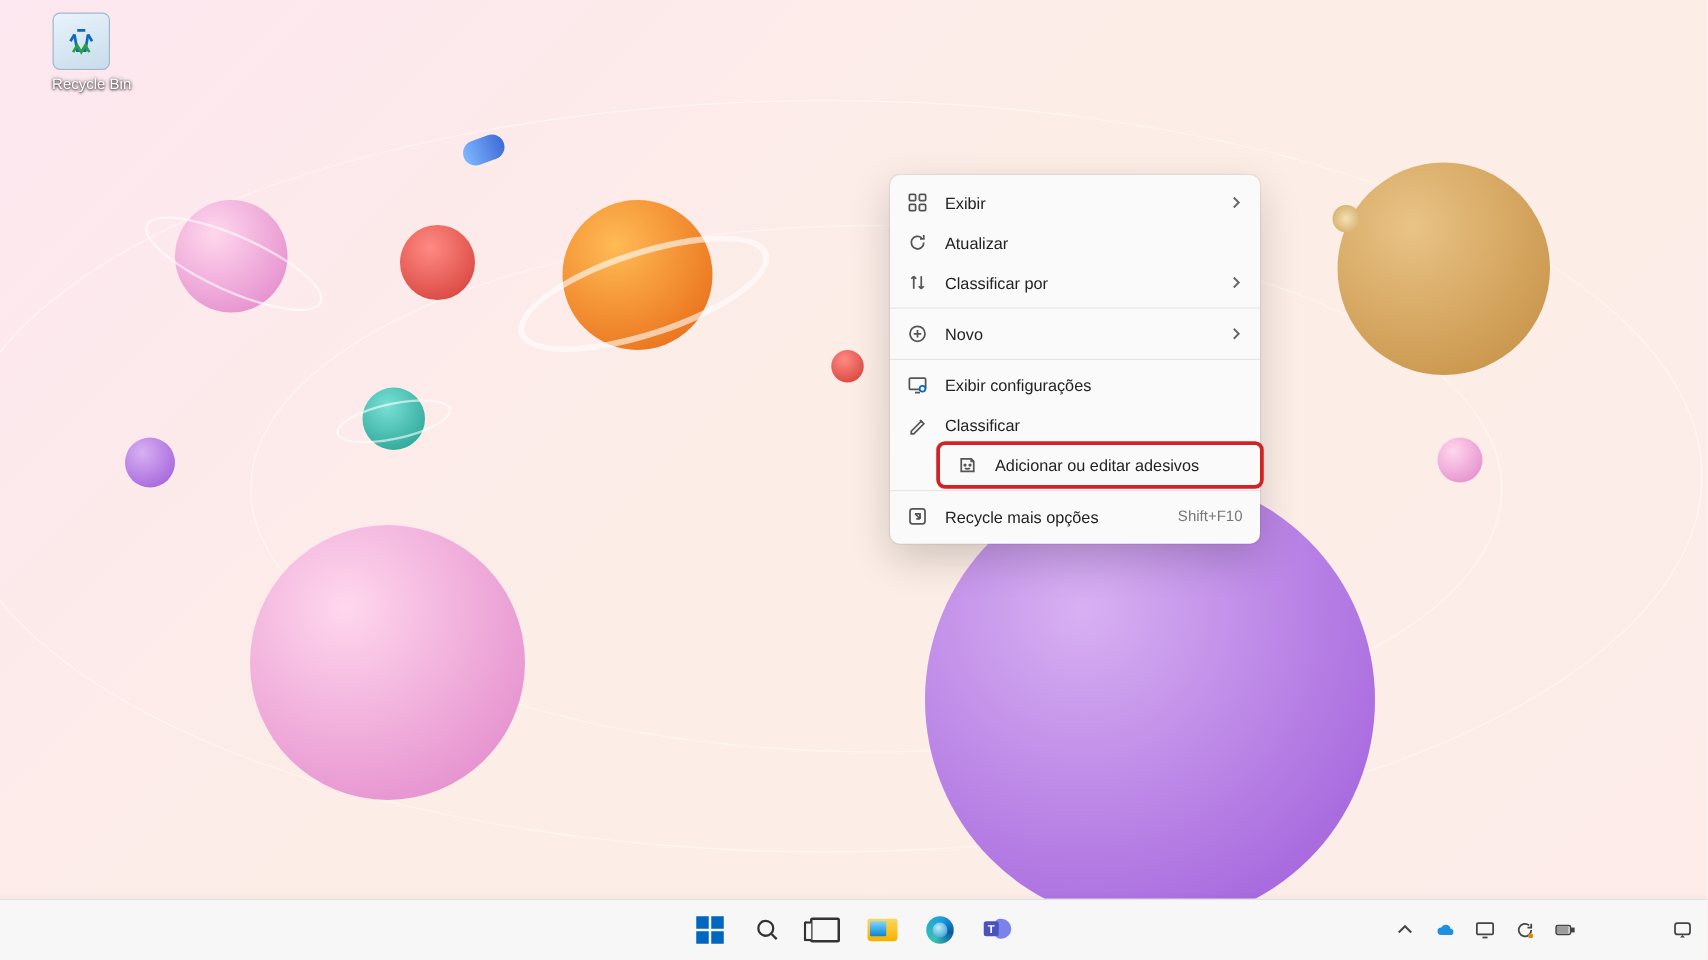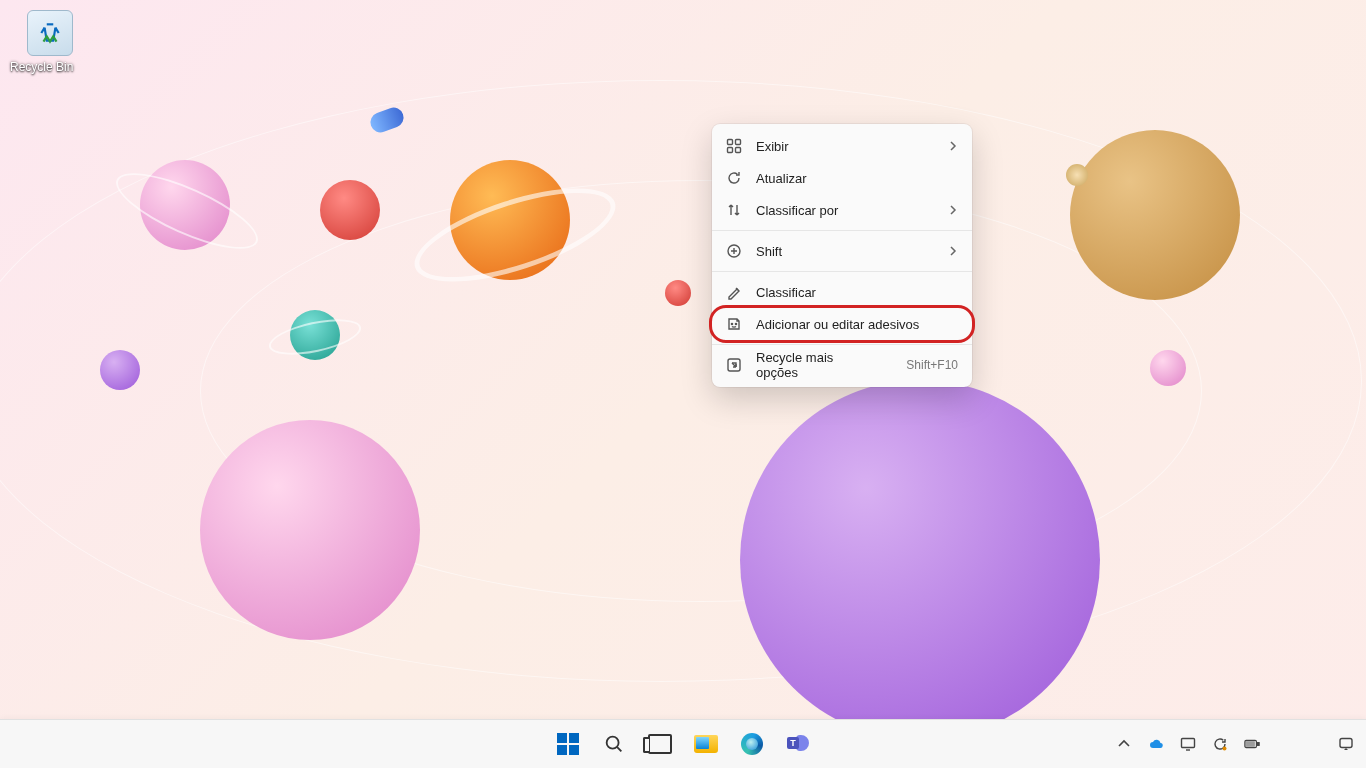--- a/index.html
+++ b/index.html
@@ -28,42 +28,42 @@
   .line {
     position:absolute; border:1px solid rgba(255,255,255,.5);
     border-radius:50%; width:1400px; height:600px;
     left:-40px; top:80px;
   }
   .line2 { width:1000px; height:420px; top:180px; left:200px; }
 
   
   .desktop-icon {
     position: absolute;
-    top: 10px; left: 10px;
+    top: 10px; left: 25px;
     width: 80px;
-    text-align: left;
+    text-align: right;
     cursor: pointer;
     color: #fff;
     text-shadow: 0 1px 2px rgba(0,0,0,.8), 0 0 3px rgba(0,0,0,.6);
     font-size: 12px;
     user-select: none;
   }
   .desktop-icon .bin {
     width: 44px; height: 44px; margin: 0 auto 4px;
     background: linear-gradient(160deg,#e9f3fb,#c8dceb);
     border:1px solid #9fb9cc; border-radius:6px;
     display:flex; align-items:center; justify-content:center;
   }
   .desktop-icon .bin svg { width:26px; height:26px; }
 
   
   .context-menu {
     position: absolute;
-    top: 124px; left: 712px;
-    width: 260px;
+    top: 140px; left: 712px;
+    width: 296px;
     background: #fafafa;
     border-radius: 8px;
     box-shadow: 0 12px 32px rgba(0,0,0,.18), 0 0 0 1px rgba(0,0,0,.05);
     padding: 6px 0;
     font-size: 13px;
     color: #222;
   }
   .menu-item {
     display: flex;
     align-items: center;
@@ -78,21 +78,22 @@
     color:#555;
   }
   .menu-item .mi-icon svg { width:16px; height:16px; }
   .menu-item .mi-label { flex: 1 1 auto; }
   .menu-item .mi-sub   { color:#777; font-size:12px;margin-left:32px; }
   .menu-item .mi-chevron svg { width:10px; height:10px; color:#666; }
   .menu-sep { height:1px; margin:4px 0; background:#e6e6e6; }
   .menu-highlight {
     outline: 3px solid #d22323;
     outline-offset: 0;
-    border-radius:14px;
+    border-radius:4px;
+    margin-left:40px;
   }
 
   
   .taskbar {
     position: absolute;
     left:0; right:0; bottom:0;
     height: 48px;
     background: #f7f7f7;
     border-top: 1px solid #e1e1e1;
     box-shadow: 0 -1px 6px rgba(0,0,0,.04);
@@ -260,30 +261,40 @@
 
   <div class="menu-sep"></div>
 
   <div class="menu-item">
     <span class="mi-icon">
       <svg viewBox="0 0 16 16" fill="none" stroke="currentColor" stroke-width="1.4">
         <circle cx="8" cy="8" r="6"></circle>
           <path d="M8 5v6M5 8h6"></path>
       </svg>
     </span>
-    <span class="mi-label">Shift</span>
+    <span class="mi-label">Novo</span>
     <span class="mi-chevron">
       <svg viewBox="0 0 10 10" fill="none" stroke="currentColor" stroke-width="1.5">
           <path d="M3 1l4 4-4 4"></path>
         </svg>
     </span>
   </div>
 
   <div class="menu-sep"></div>
 
+  <div class="menu-item">
+    <span class="mi-icon">
+      <svg viewBox="0 0 16 16" fill="none" stroke="currentColor" stroke-width="1.4">
+        <rect x="1.5" y="2.5" width="13" height="9" rx="1"></rect>
+          <path d="M6 14h4"></path>
+        <circle cx="12" cy="11" r="2.3" fill="#fafafa" stroke="#0a6abf"></circle>
+      </svg>
+    </span>
+    <span class="mi-label">Exibir configurações</span>
+  </div>
 
   <div class="menu-item">
     <span class="mi-icon">
       <svg viewBox="0 0 16 16" fill="none" stroke="currentColor" stroke-width="1.4">
         <path d="M3 13l8-8 2 2-8 8H3v-2z"></path>
           <path d="M10 4l2 2"></path>
       </svg>
     </span>
     <span class="mi-label">Classificar</span>
   </div>

